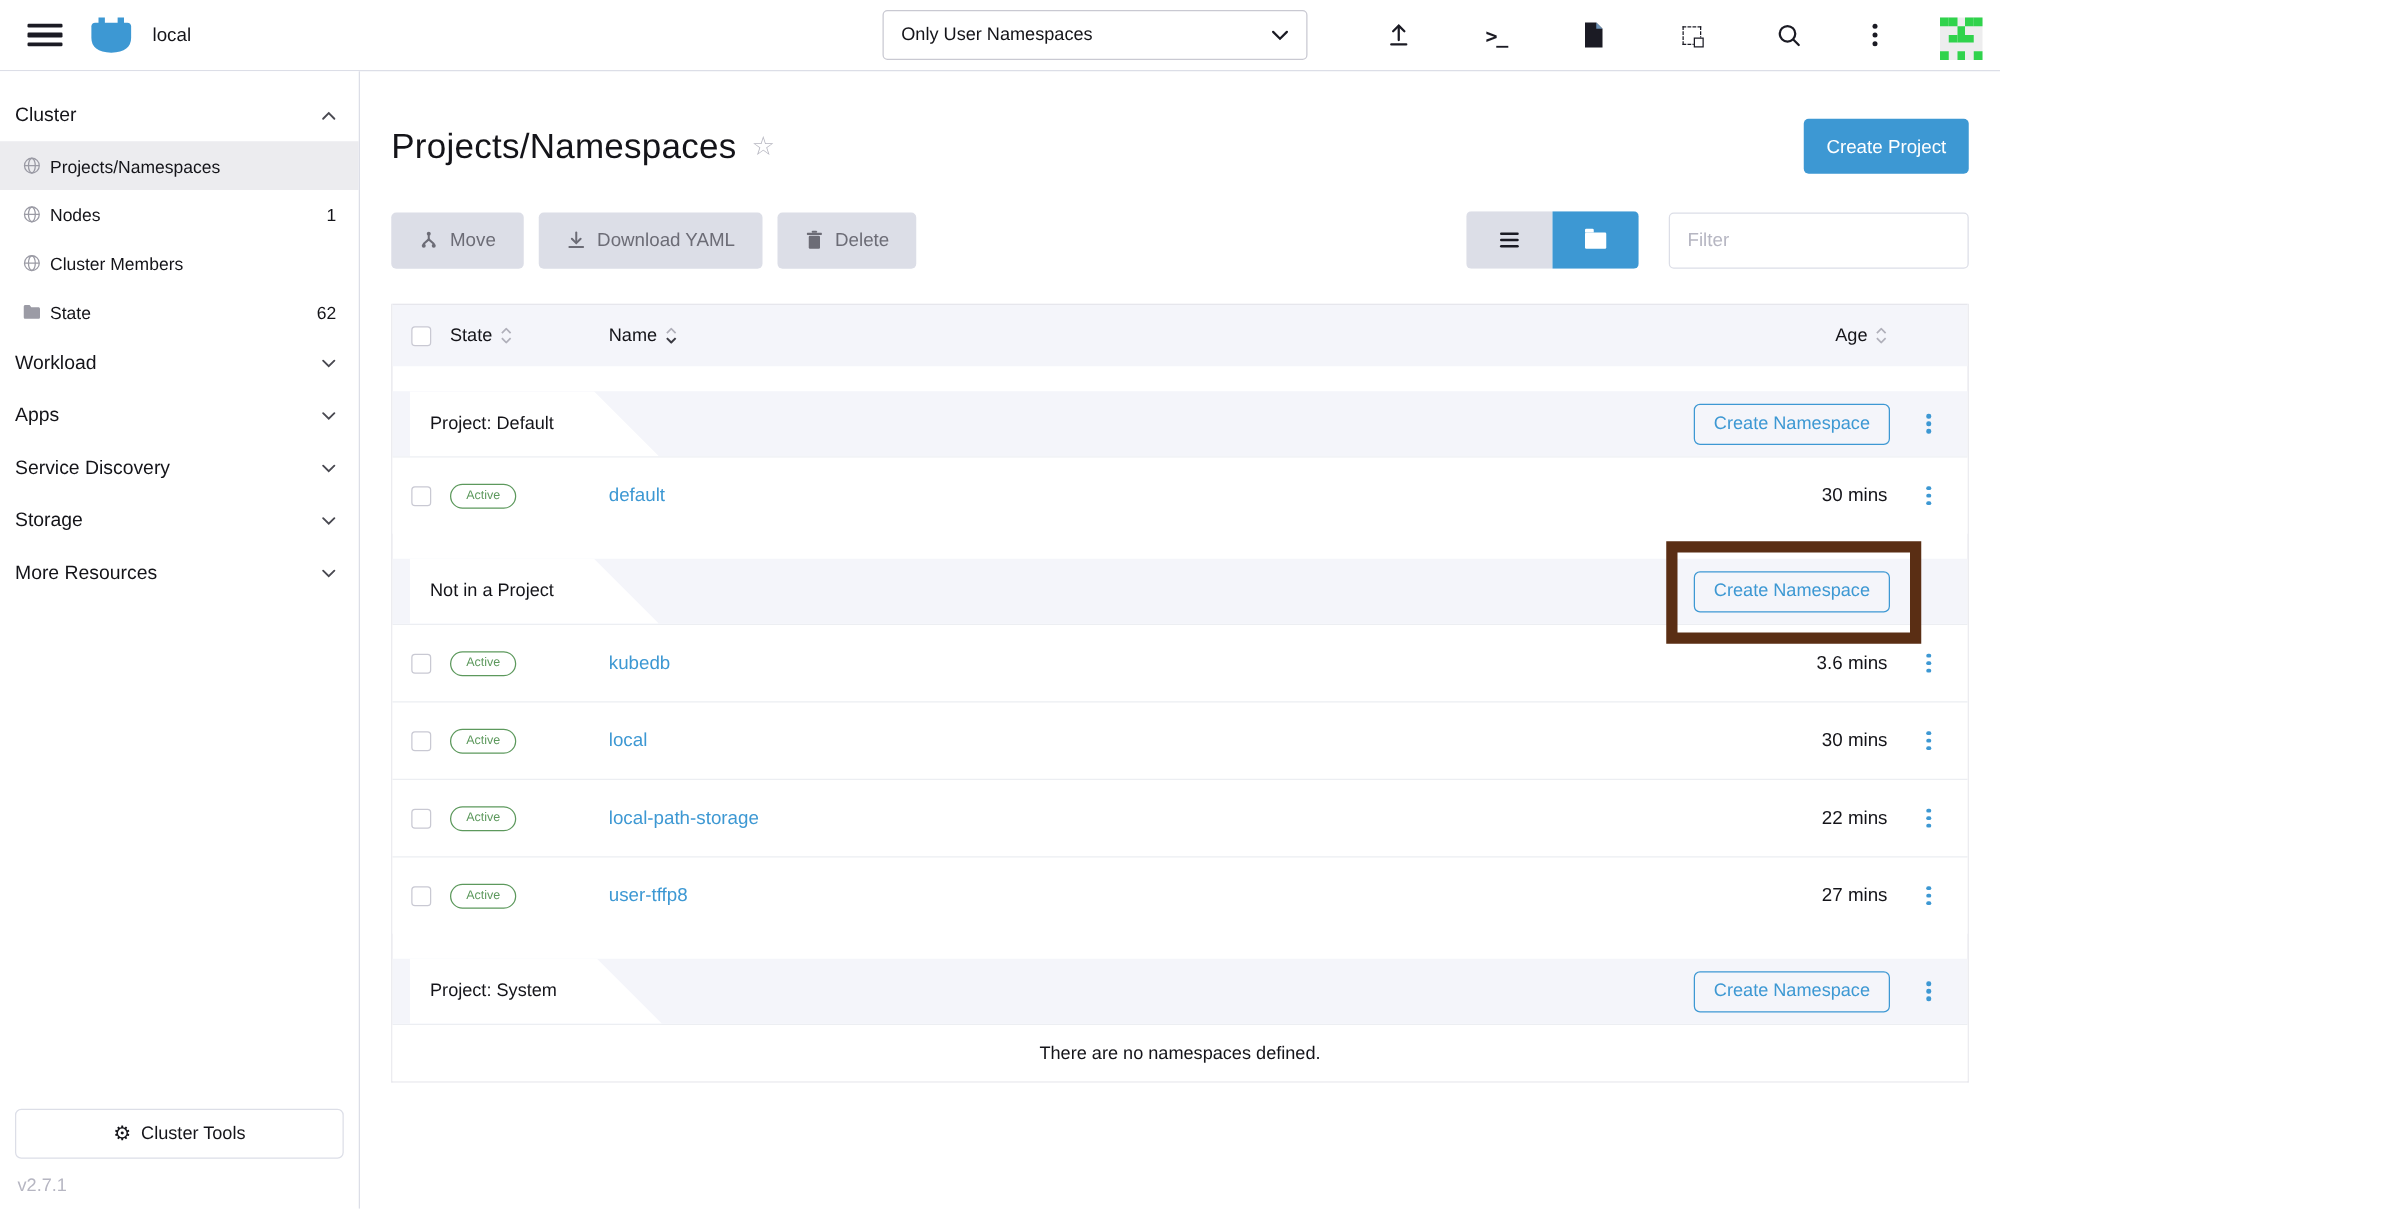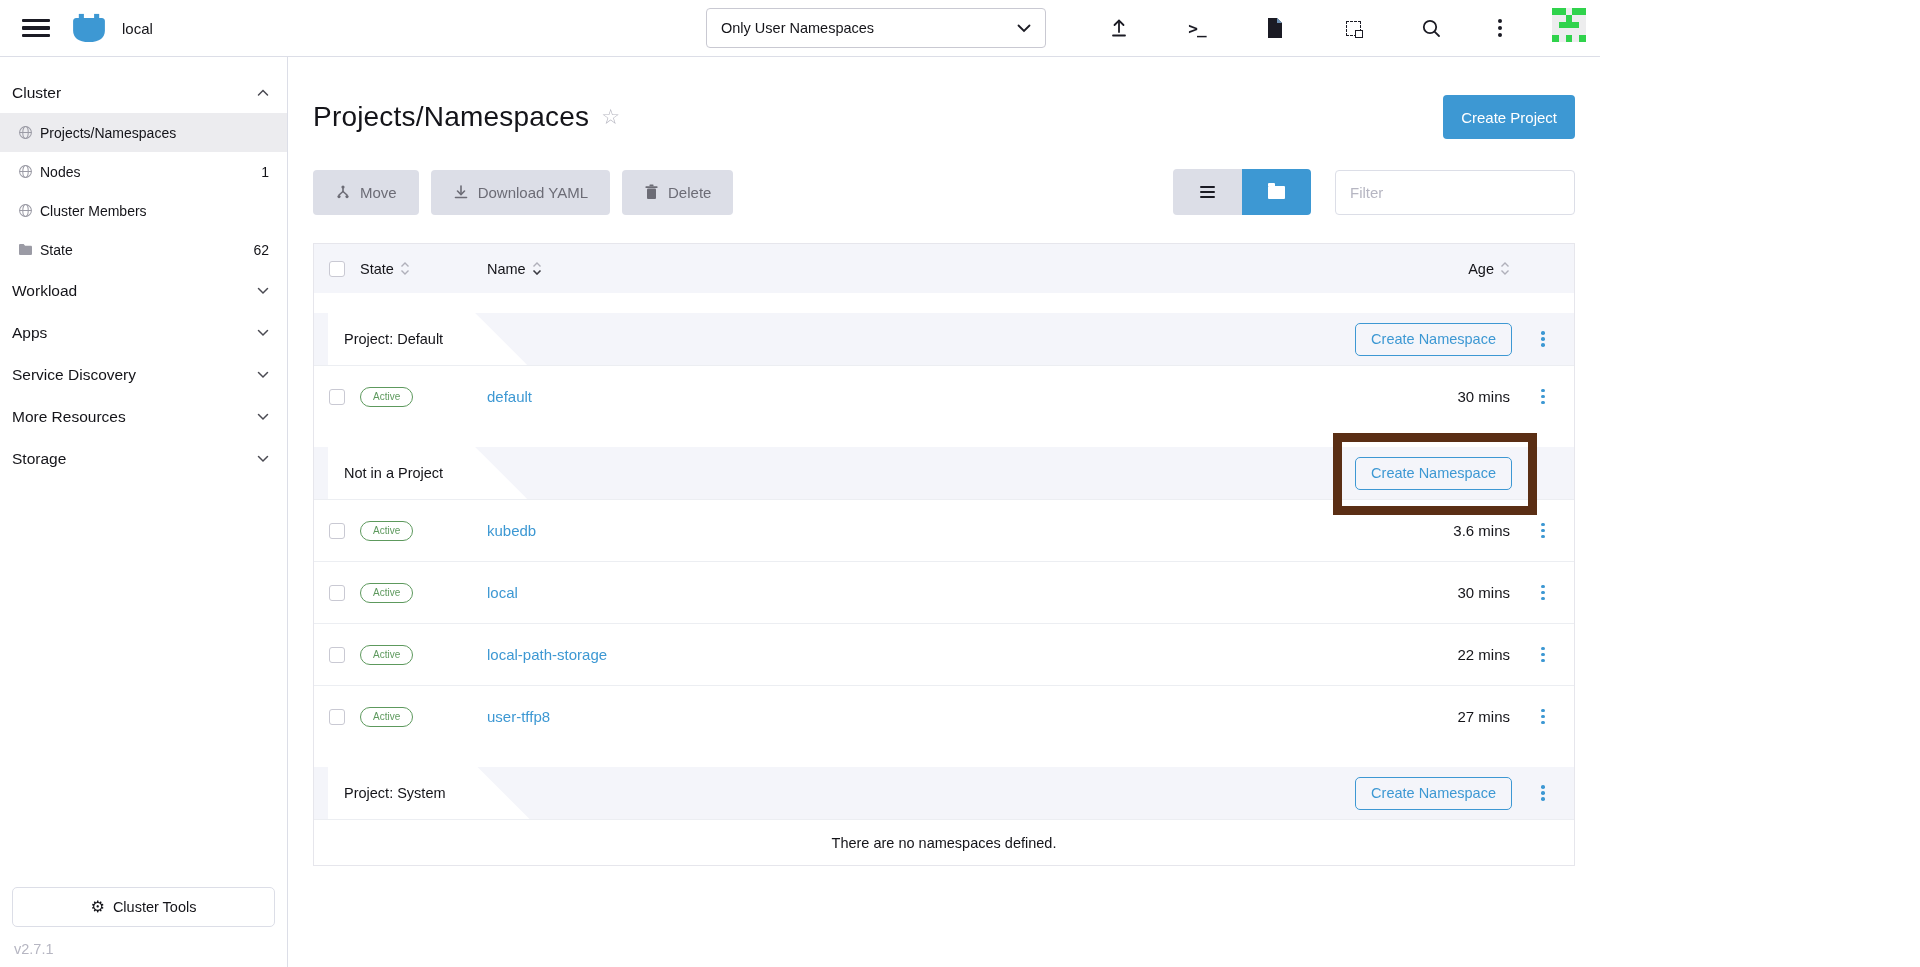--- a/index.html
+++ b/index.html
@@ -10,21 +10,21 @@
   html,body{width:1920px;height:967px;overflow:hidden;}
   body{font-family:"Liberation Sans",sans-serif;color:var(--ink);background:#fff;font-size:14px;}
   .app{width:1600px;height:967px;display:flex;flex-direction:column;}
 
   
   .topbar{height:57px;flex:0 0 57px;display:flex;align-items:center;border-bottom:1px solid var(--border);padding:0 14px 0 14px;background:#fff;}
   .hamburger{width:28px;height:22px;display:flex;flex-direction:column;justify-content:space-between;background:none;border:none;cursor:pointer;padding:2px 0;margin:0 20px 0 8px;}
   .hamburger i{display:block;height:3.2px;background:#1b1b24;border-radius:1px;}
   .logo{width:38px;height:30px;margin-right:14px;display:inline-flex;}
   .cluster-name{font-size:15px;color:var(--ink);}
-  .topbar-right{margin-left:auto;display:flex;align-items:flex-start;gap:16px;}
+  .topbar-right{margin-left:auto;display:flex;align-items:flex-end;gap:16px;}
   .ns-select{width:340px;height:40px;border:1px solid #c9c9d2;border-radius:4px;display:flex;align-items:center;padding:0 14px;cursor:pointer;margin-right:26px;background:#fff;}
   .ns-select .val{font-size:14.5px;color:var(--ink);}
   .ns-select .chev{margin-left:auto;display:inline-flex;}
   .tb-icon{width:62px;height:40px;display:flex;align-items:center;justify-content:center;background:none;border:none;cursor:pointer;color:#1b1b24;}
   .shell-glyph{font-family:"DejaVu Sans Mono",monospace;font-size:16px;font-weight:bold;color:#1b1b24;letter-spacing:-1px;}
   .import-box{position:relative;width:15px;height:15px;border:1.6px dashed #1b1b24;display:inline-block;}
   .import-box i{position:absolute;right:-3px;bottom:-3px;width:8px;height:8px;background:#fff;border:1.8px solid #1b1b24;}
   .kebab-dark{display:flex;flex-direction:column;gap:3px;}
   .kebab-dark i{width:4px;height:4px;border-radius:50%;background:#1b1b24;}
   .avatar{width:34px;height:34px;margin-left:14px;background:#ededee;display:grid;grid-template-columns:repeat(5,1fr);grid-template-rows:repeat(5,1fr);cursor:pointer;}
@@ -273,31 +273,31 @@
               <span class="nav-section-label">Service Discovery</span>
               <span class="chev">
                 <svg width="12" height="8" viewBox="0 0 12 8">
                   <path d="M1.5 1.5 L6 6 L10.5 1.5" fill="none" stroke="#4a4a52" stroke-width="1.5" stroke-linecap="round"></path>
                 </svg>
               </span>
             </div>
           </div>
           <div class="nav-section">
             <div class="nav-section-head">
-              <span class="nav-section-label">More Resources</span>
+              <span class="nav-section-label">Storage</span>
               <span class="chev">
                 <svg width="12" height="8" viewBox="0 0 12 8">
                   <path d="M1.5 1.5 L6 6 L10.5 1.5" fill="none" stroke="#4a4a52" stroke-width="1.5" stroke-linecap="round"></path>
                 </svg>
               </span>
             </div>
           </div>
           <div class="nav-section">
             <div class="nav-section-head">
-              <span class="nav-section-label">Storage</span>
+              <span class="nav-section-label">More Resources</span>
               <span class="chev">
                 <svg width="12" height="8" viewBox="0 0 12 8">
                   <path d="M1.5 1.5 L6 6 L10.5 1.5" fill="none" stroke="#4a4a52" stroke-width="1.5" stroke-linecap="round"></path>
                 </svg>
               </span>
             </div>
           </div>
         </nav>
       <div class="sidebar-bottom">
         <button class="cluster-tools-btn">

